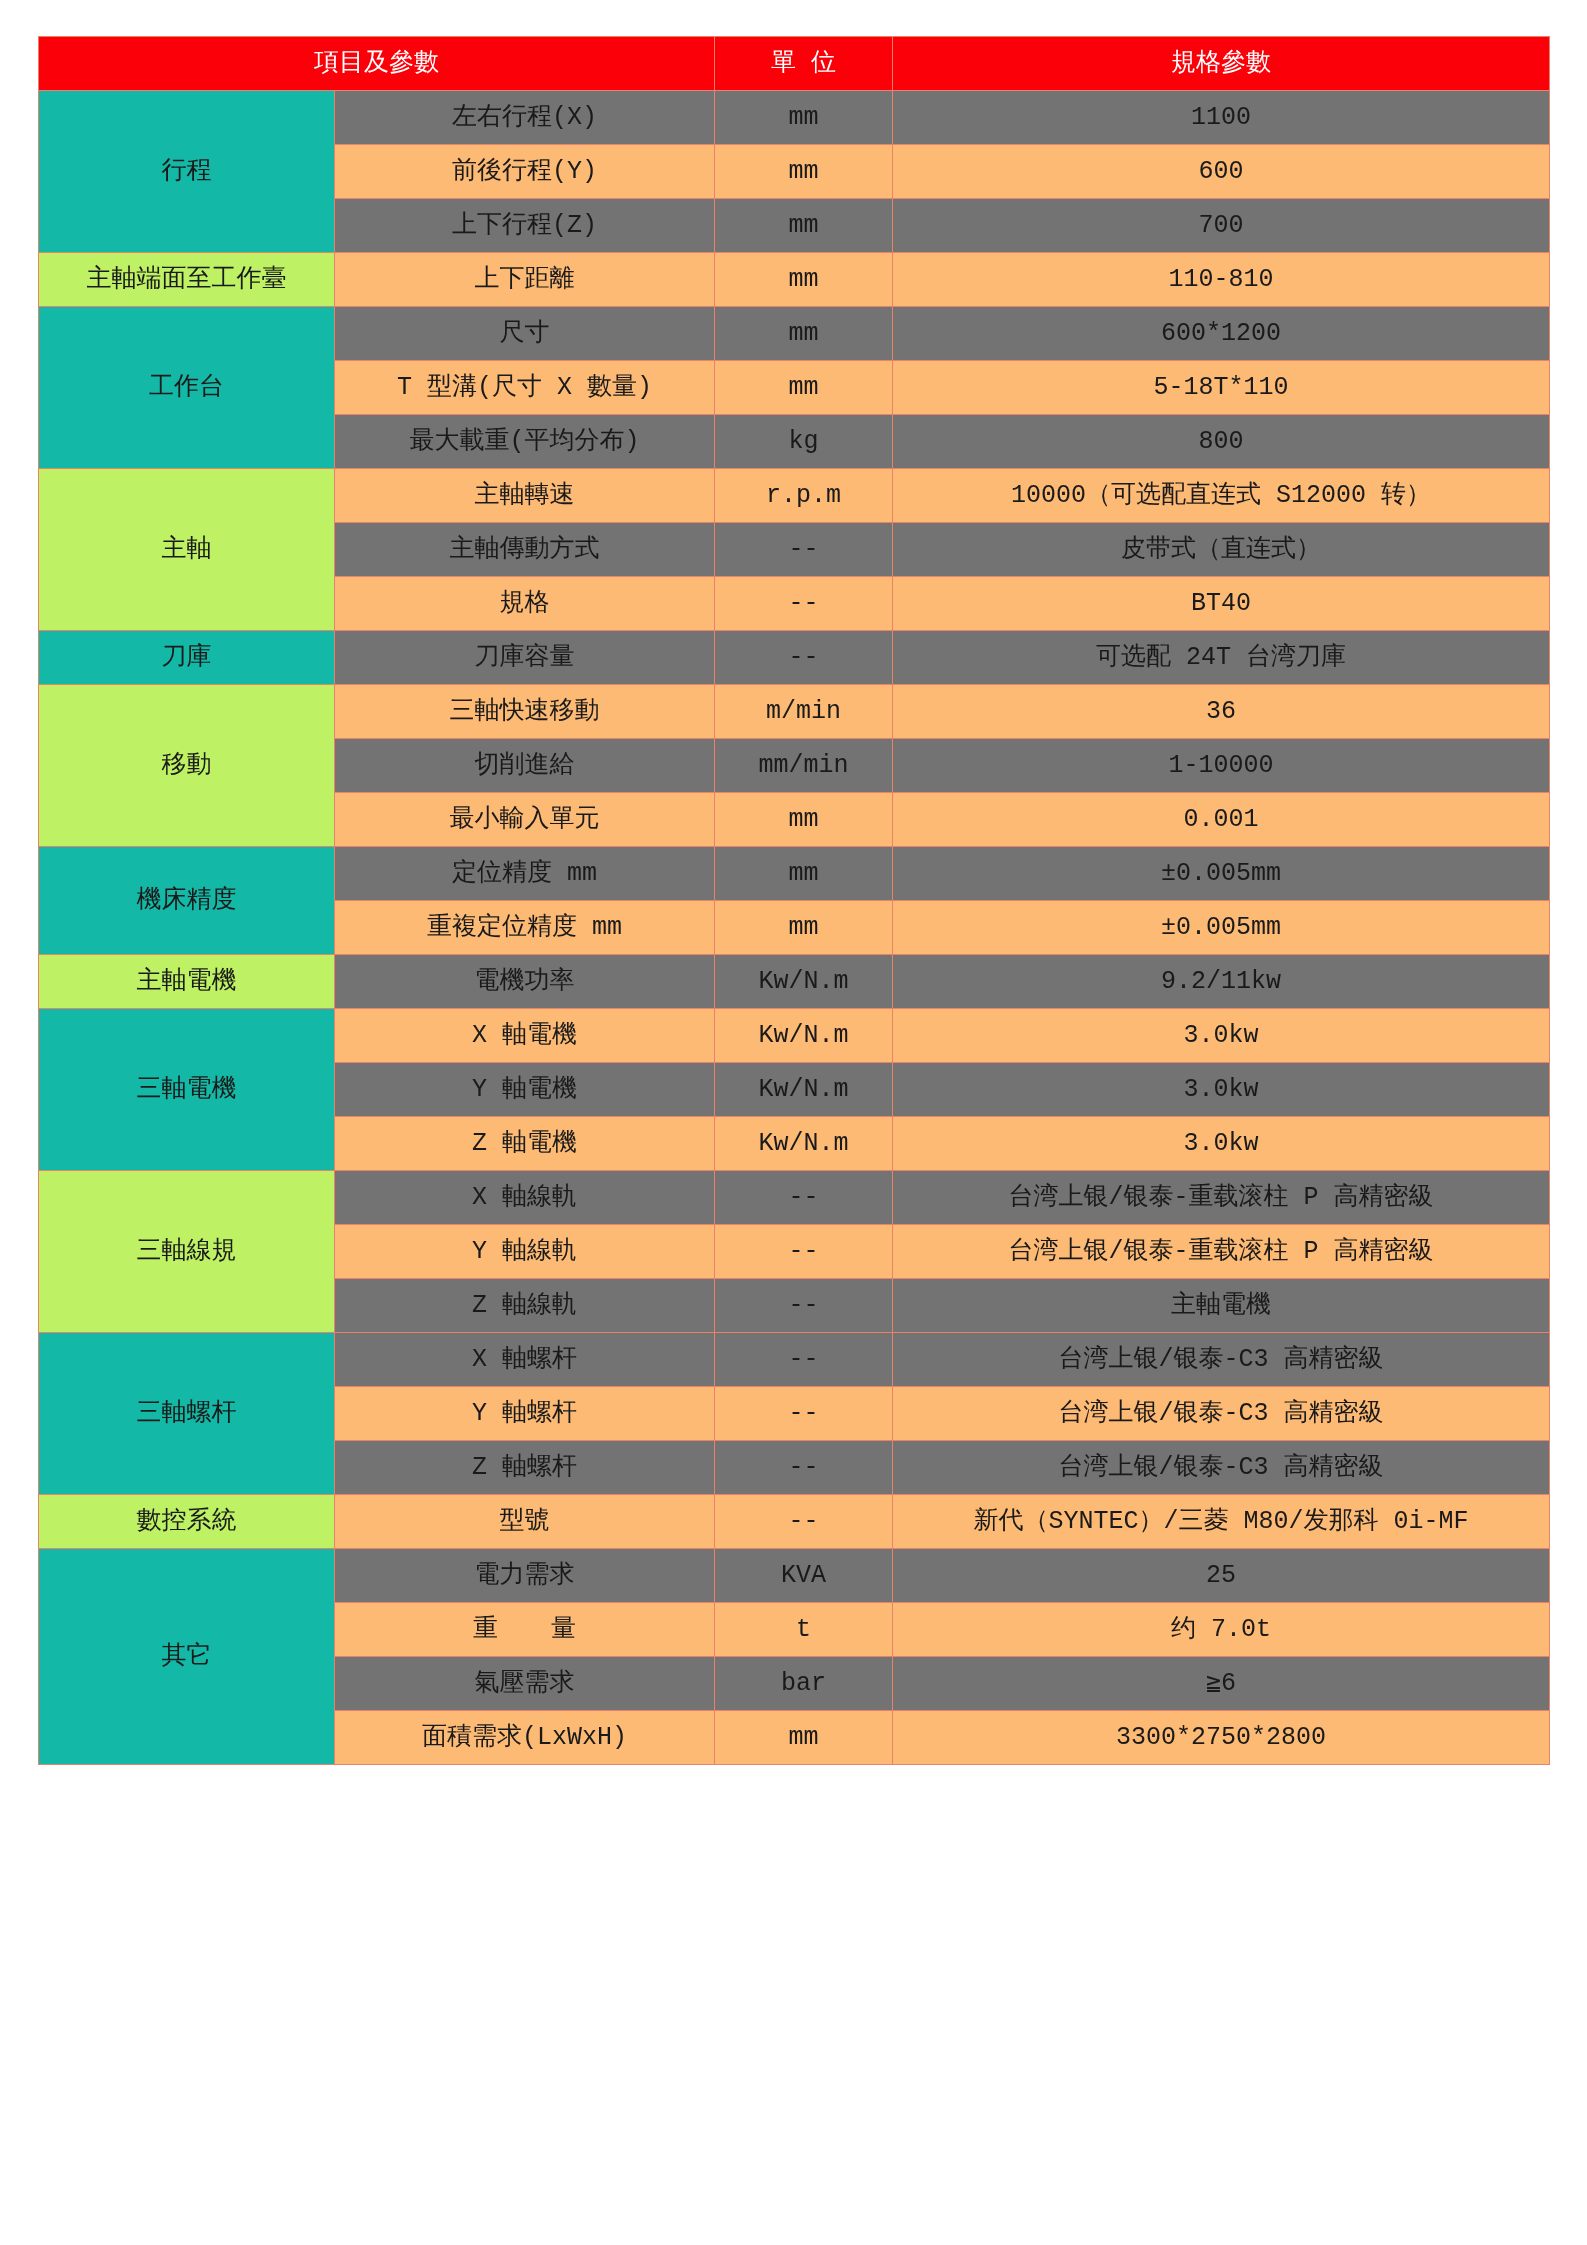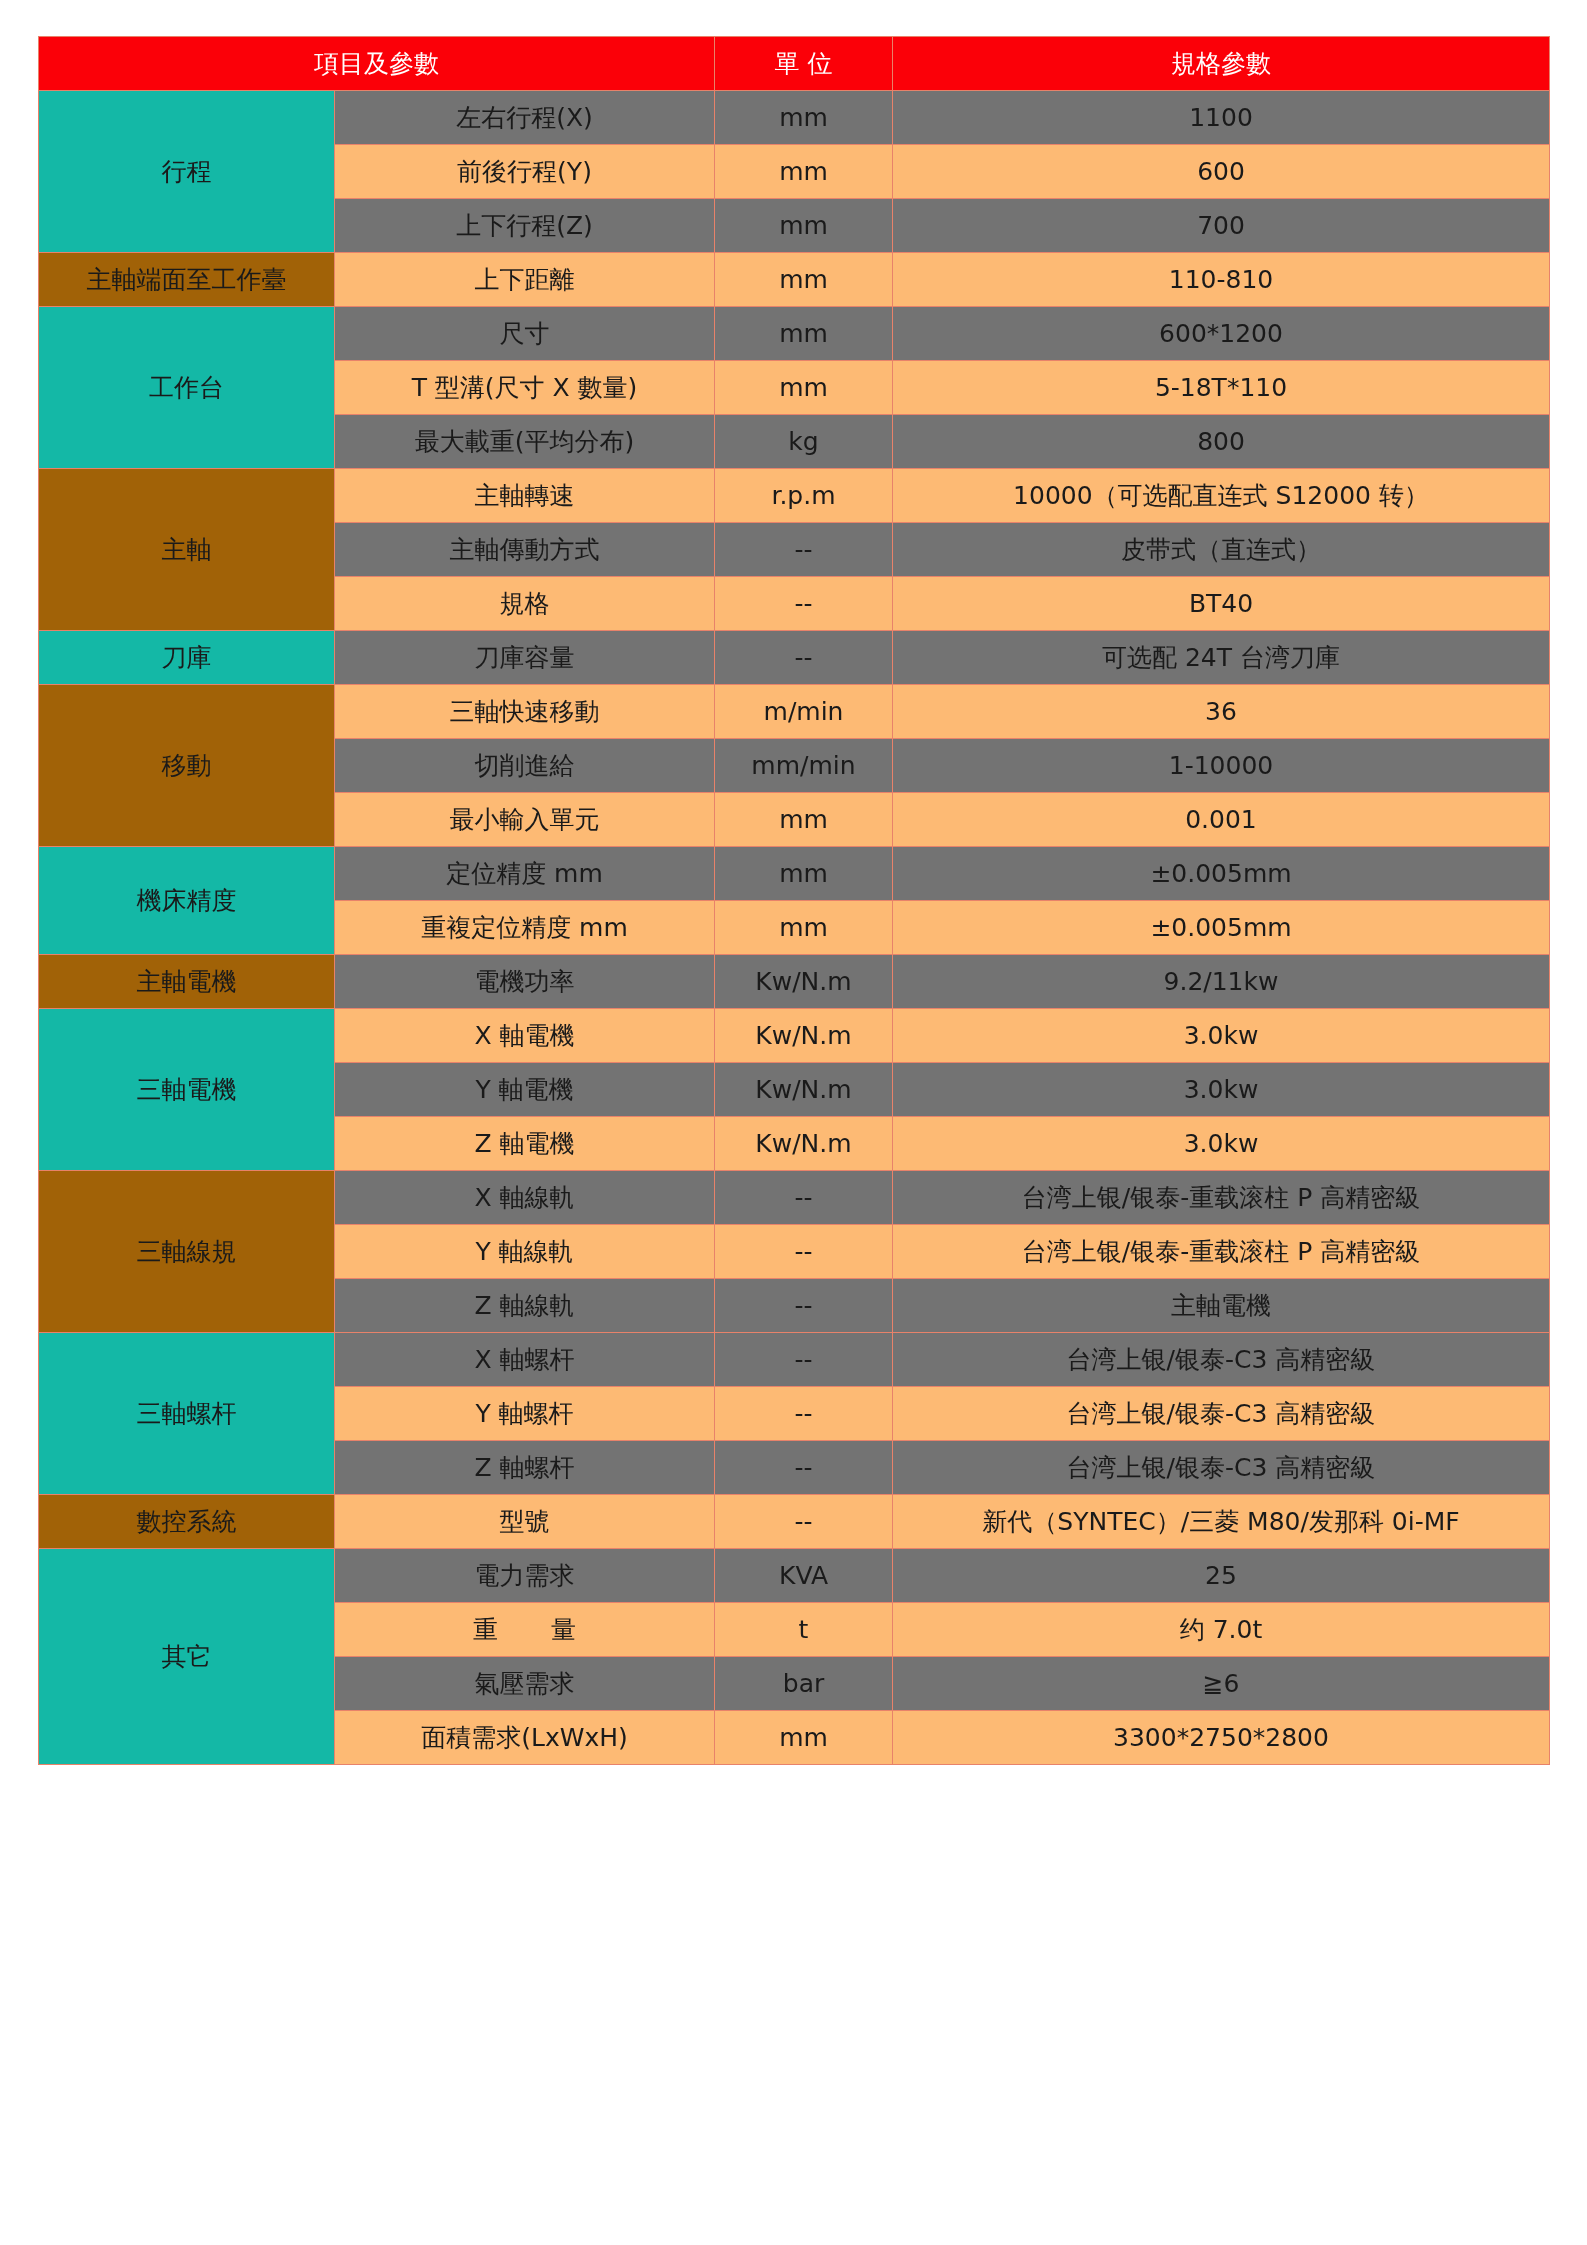--- a/index.html
+++ b/index.html
@@ -13,20 +13,21 @@
     font-family: "DejaVu Sans", "Liberation Sans", sans-serif;
     color: #1a1a1a;
     overflow: hidden;
   }
   .page {
     position: relative;
     width: 1587px;
     height: 2043px;
     box-sizing: border-box;
     padding: 36px 38px 0 38px;
+    font-family: Liberation Mono, monospace;
   }
   table.spec {
     width: 1511px;
     border-collapse: collapse;
     table-layout: fixed;
   }
   table.spec col.c1 { width: 296px; }
   table.spec col.c2 { width: 380px; }
   table.spec col.c3 { width: 178px; }
   table.spec col.c4 { width: 657px; }
@@ -49,21 +50,21 @@
     font-size: 26px;
     height: 52px;
     border: 1px solid #fb0008;
   }
   td.shade { background: #fdba74; }
   td.plain { background: #737373; }
   td.group {
     background: #14b8a6;
     font-size: 26px;
   }
-  td.group.shade { background: #a16207; }
+  td.group.shade { background: #bef264; }
   td.bold { font-weight: bold; font-size: 26px; }
   td.tight { font-size: 24px; }
   td.letterspace { letter-spacing: 14px; text-indent: 14px; }
 </style>
 </head>
 <body>
 
 <div class="page">
   <table class="spec">
     <colgroup>

